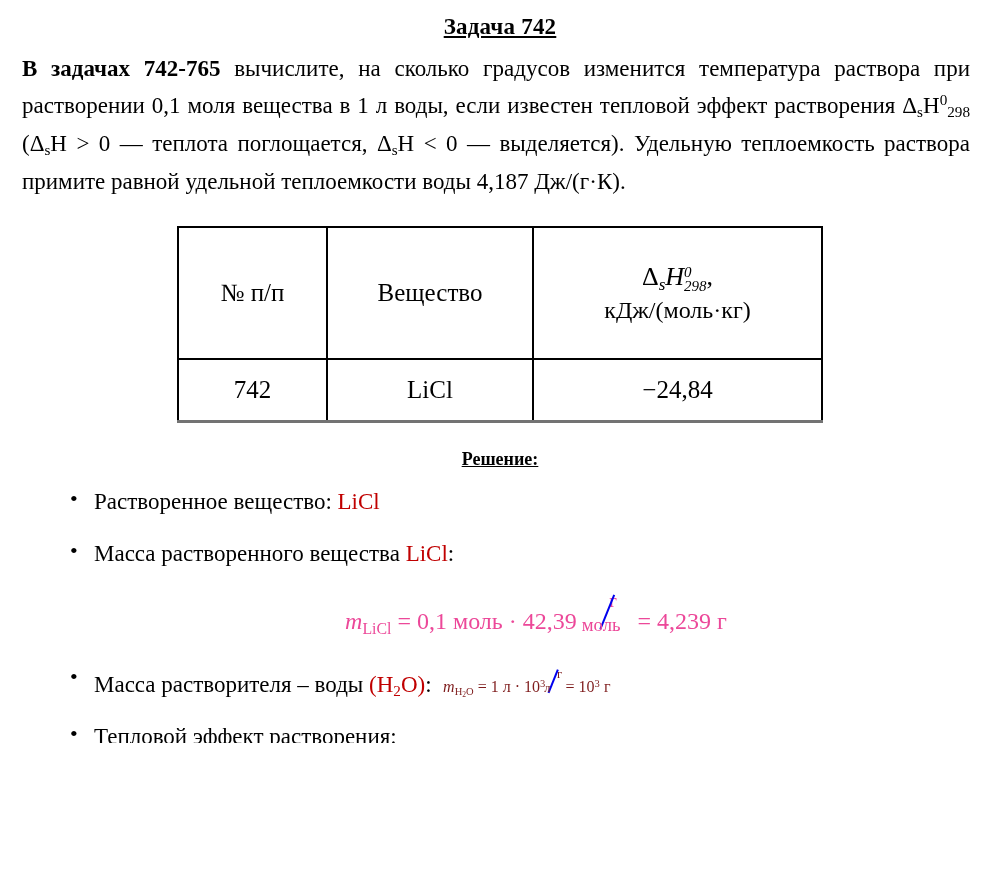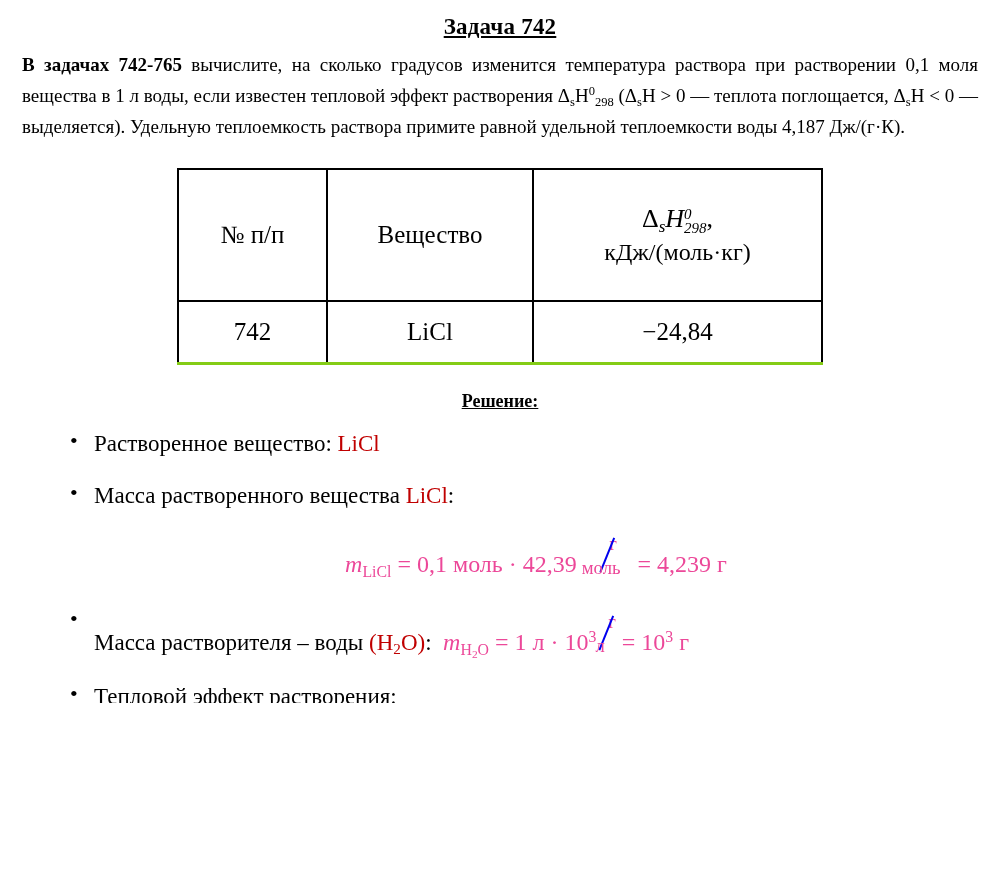--- a/index.html
+++ b/index.html
@@ -25,23 +25,23 @@
     text-align: center;
     font-weight: bold;
     font-size: 23px;
     text-decoration: underline;
     margin: 4px 0 10px 0;
     letter-spacing: 0.2px;
   }
   .para {
     text-align: justify;
     text-justify: inter-word;
-    font-size: 19px;
+    font-size: 23px;
     line-height: 1.62;
-    margin: 0 0 4px 0;
+    margin: 0 8px 4px 0;
   }
   .para b { font-weight: bold; }
   .sub { font-size: 0.66em; vertical-align: -0.28em; }
   .sup { font-size: 0.66em; vertical-align: 0.52em; }
 
   .table-wrap {
     display: flex;
     justify-content: center;
     margin-top: 26px;
   }
@@ -54,21 +54,21 @@
     text-align: center;
     vertical-align: middle;
     font-size: 25px;
     font-weight: normal;
     padding: 4px 6px;
   }
   table.data .c1 { width: 135px; }
   table.data .c2 { width: 192px; }
   table.data .c3 { width: 275px; }
   table.data thead td { height: 122px; line-height: 1.15; }
-  table.data tbody td { height: 52px; border-bottom: 3px solid #84cc16; }
+  table.data tbody td { height: 52px; border-bottom: 3px solid #737373; }
   .delta-head {
     display: block;
     font-size: 26px;
     font-style: italic;
     font-family: "Liberation Serif", serif;
     margin-bottom: 2px;
   }
   .delta-head .up { font-style: normal; }
   .stack {
     display: inline-block;
@@ -139,21 +139,21 @@
   }
   .frac .bar {
     position: absolute;
     left: 50%;
     top: 50%;
     width: 1.5px;
     height: 1.55em;
     background: #0000ee;
     transform: translate(-50%, -50%) rotate(22deg);
   }
-  .inline-math { color: #ec4899; font-size: 24px; white-space: nowrap; }
+  .inline-math { color: #7f1d1d; font-size: 16px; white-space: nowrap; }
   .clip-last { overflow: hidden; height: 24px; }
 </style>
 </head>
 <body>
 
 <div class="page">
 
   <div class="doc-title">Задача 742</div>
 
   <p class="para"><b>В задачах 742-765</b><span> вычислите, на сколько градусов изменится температура раствора при растворении 0,1 моля вещества в 1 л воды, если известен тепловой эффект растворения Δ</span><span class="sub">s</span><span>H</span><span class="sup">0</span><span class="sub">298</span><span> (Δ</span><span class="sub">s</span><span>H &gt; 0 — теплота поглощается, Δ</span><span class="sub">s</span><span>H &lt; 0 — выделяется). Удельную теплоемкость раствора примите равной удельной теплоемкости воды 4,187 Дж/(г·К).</span></p>

